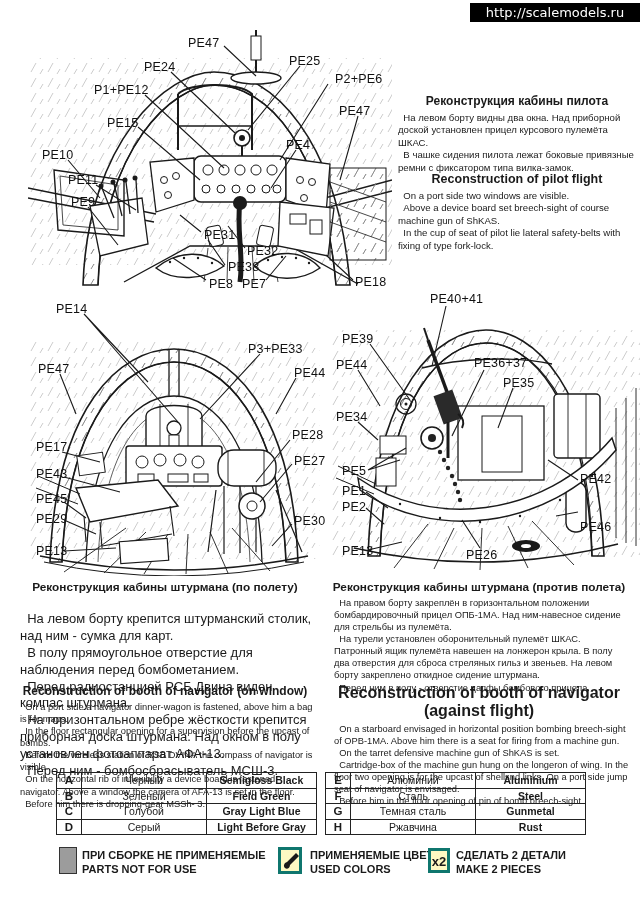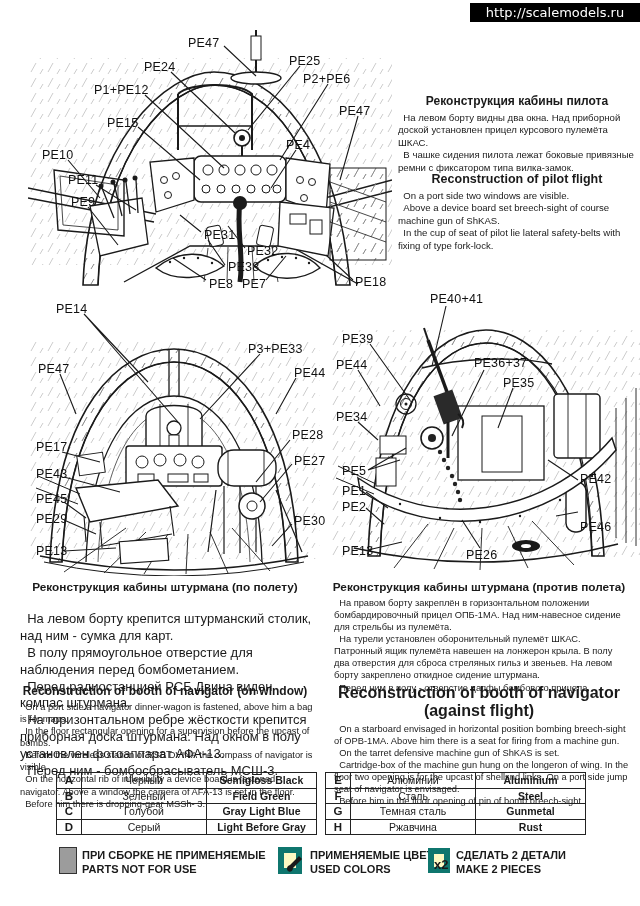--- a/index.html
+++ b/index.html
@@ -14,21 +14,21 @@
   .h-ru,.h-en{font-weight:bold;text-align:center;font-size:12px;}
   .h-en{font-size:12.5px;}
   .body{font-size:9.6px;line-height:1.3;white-space:pre-line;text-align:left;margin-top:4px;}
   .ctable{position:absolute;border-collapse:collapse;}
   .ctable td{border:1.5px solid #222;height:14.5px;text-align:center;font-size:10.5px;padding:0 2px;}
   .ctable td.key{font-weight:bold;font-size:11.5px;width:20px;}
   .ctable td.ru{width:120px;}
   .ctable td.en{width:105px;font-weight:bold;}
   .legend-ic{position:absolute;box-sizing:border-box;}
   .sw{background:#9c9c9c;border:1.5px solid #333;}
-  .box{background:#fef9c3;border:6px solid #0f766e;}
+  .box{background:#fef9c3;border:3px solid #0f766e;}
   .x2{font-weight:bold;font-size:13px;text-align:center;line-height:22px;}
   .ltxt{position:absolute;font-weight:bold;font-size:11px;line-height:13.5px;white-space:nowrap;}
 </style>
 </head>
 <body>
 
 <div class="page">
 
   <div class="banner">http://scalemodels.ru</div>
 
@@ -109,21 +109,21 @@
           <circle cx="281" cy="233" r="1.2"></circle>
         </g>
       <rect x="180" y="196" width="14" height="20" rx="3" transform="rotate(-12 187 206)" fill="#fff" stroke="#1a1a1a"></rect>
       <rect x="230" y="196" width="14" height="20" rx="3" transform="rotate(12 237 206)" fill="#fff" stroke="#1a1a1a"></rect>
       <path d="M196,16 L228,46 M143,42 L207,103 M272,36 L220,100 M117,65 L196,138 M300,54 L252,130 M110,97 L172,150 M330,86 L312,150 M40,130 L72,168 M268,120 L243,158 M68,155 L108,180 M60,177 L90,215 M173,202 L152,185 M217,218 L200,196 M197,235 L180,210 M178,250 L145,228 M238,250 L258,226 M325,250 L298,225" stroke="#1a1a1a" stroke-width="1.1" fill="none"></path>
     </svg>
     <div class="plabel" style="left:160px;top:6px">PE47</div>
     <div class="plabel" style="left:116px;top:30px">PE24</div>
     <div class="plabel" style="left:261px;top:24px">PE25</div>
     <div class="plabel" style="left:66px;top:53px">P1+PE12</div>
-    <div class="plabel" style="left:275px;top:42px">P2+PE6</div>
+    <div class="plabel" style="left:307px;top:42px">P2+PE6</div>
     <div class="plabel" style="left:79px;top:86px">PE15</div>
     <div class="plabel" style="left:311px;top:74px">PE47</div>
     <div class="plabel" style="left:14px;top:118px">PE10</div>
     <div class="plabel" style="left:258px;top:108px">PE4</div>
     <div class="plabel" style="left:40px;top:143px">PE11</div>
     <div class="plabel" style="left:43px;top:165px">PE9</div>
     <div class="plabel" style="left:176px;top:198px">PE31</div>
     <div class="plabel" style="left:219px;top:214px">PE32</div>
     <div class="plabel" style="left:200px;top:230px">PE38</div>
     <div class="plabel" style="left:181px;top:247px">PE8</div>

